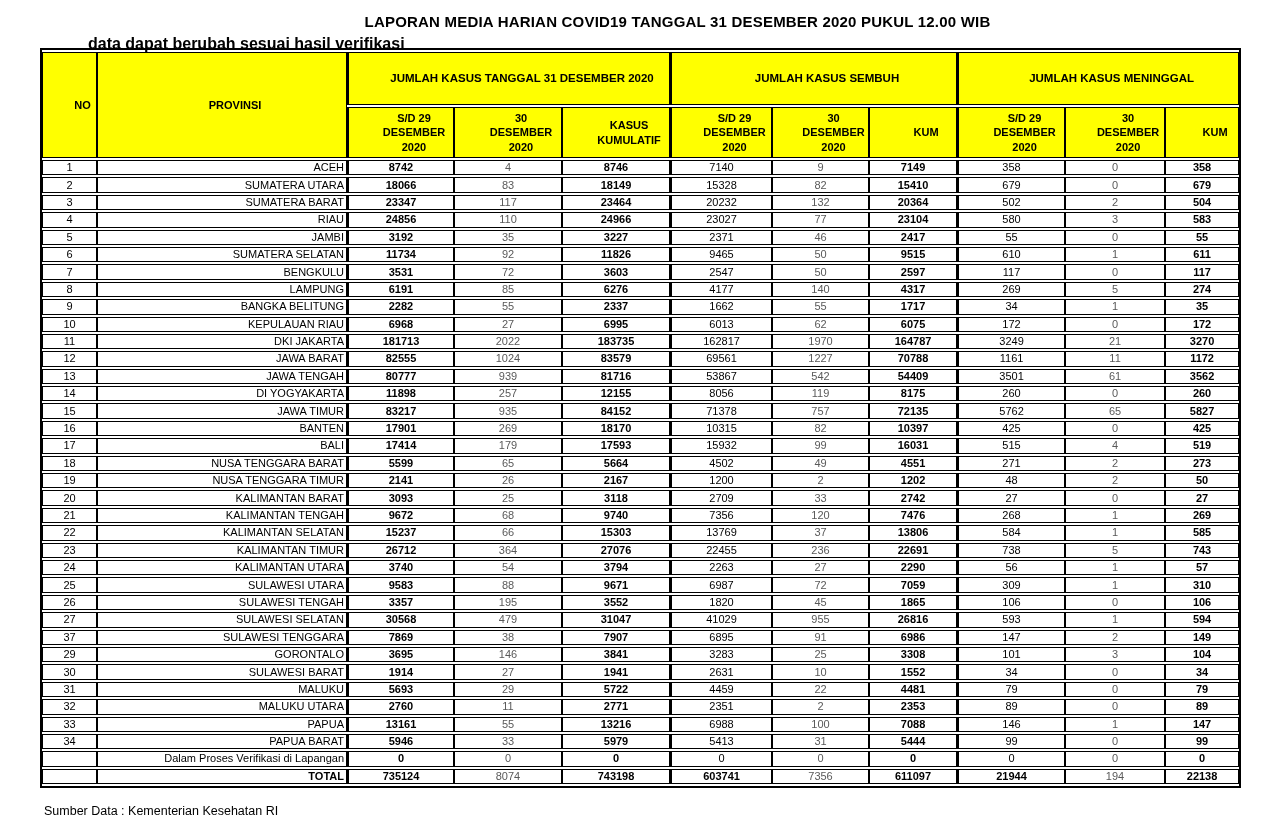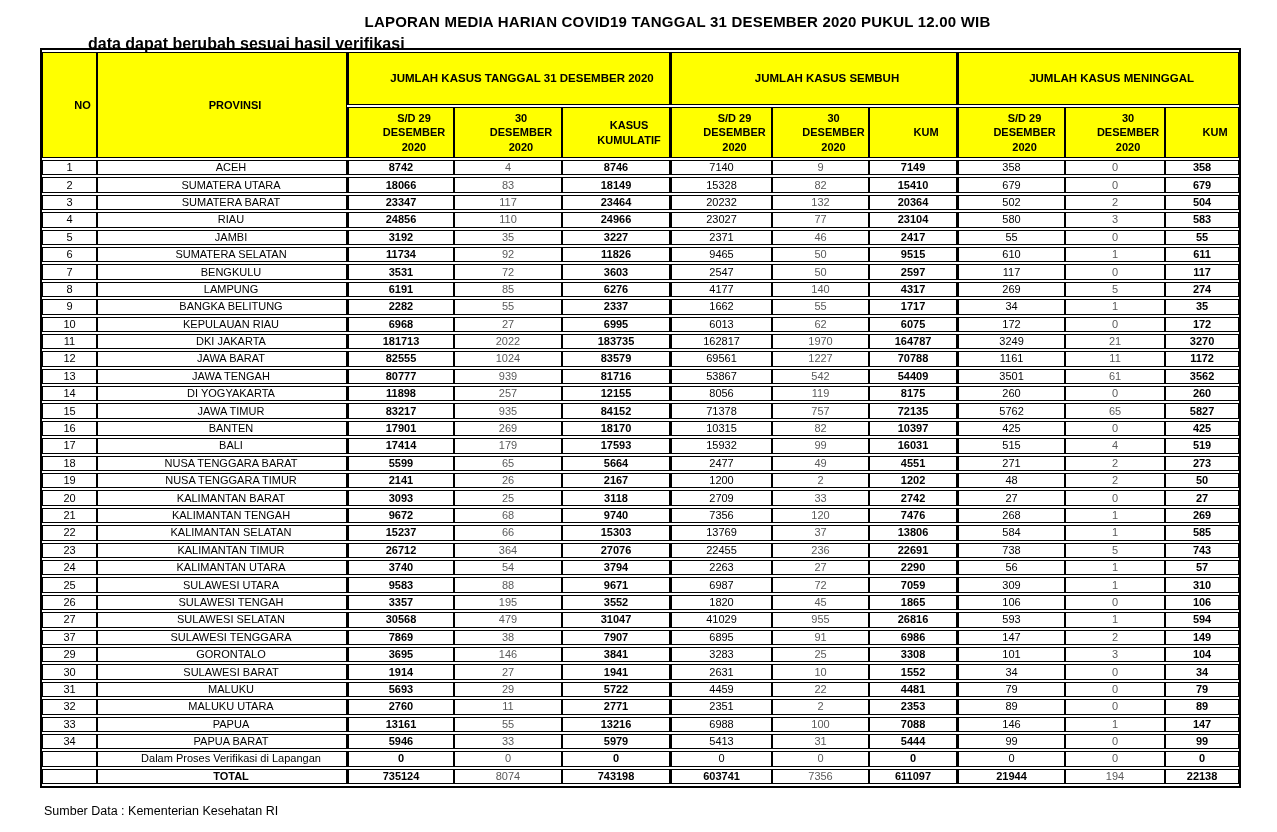--- a/index.html
+++ b/index.html
@@ -32,21 +32,21 @@
   thead th {
     background:#FFFF00; font-weight:bold; text-align:center;
     vertical-align:middle; white-space:pre-line; line-height:1.3;padding-left:28px;
   }
   tr.group-row th.group { height:53px; font-size:11.5px; }
   tr.sub-row th { height:51px; }
   tbody td {
     height:15.4px; line-height:13px; text-align:center; vertical-align:middle;
     background:#fff;
   }
-  td.prov { text-align:center; padding-left:20px; }
+  td.prov { text-align:right; padding-left:20px; }
   .bold  { font-weight:bold; }
   .gray  { color:#595959; }
   .gstart{ border-left-width:2px; }
   tr.total td { font-weight:bold; }
   tr.total td.gray { font-weight:normal; }
 </style>
 </head>
 <body>
 
 <div class="title">LAPORAN MEDIA HARIAN COVID19 TANGGAL 31 DESEMBER 2020 PUKUL 12.00 WIB</div>
@@ -314,21 +314,21 @@
         <td class="m1 gstart">515</td>
         <td class="m2 gray">4</td>
         <td class="m3 bold">519</td>
       </tr>
       <tr>
         <td class="no">18</td>
         <td class="prov">NUSA TENGGARA BARAT</td>
         <td class="k1 bold gstart">5599</td>
         <td class="k2 gray">65</td>
         <td class="k3 bold">5664</td>
-        <td class="s1 gstart">2477</td>
+        <td class="s1 gstart">4502</td>
         <td class="s2 gray">49</td>
         <td class="s3 bold">4551</td>
         <td class="m1 gstart">271</td>
         <td class="m2 gray">2</td>
         <td class="m3 bold">273</td>
       </tr>
       <tr>
         <td class="no">19</td>
         <td class="prov">NUSA TENGGARA TIMUR</td>
         <td class="k1 bold gstart">2141</td>

